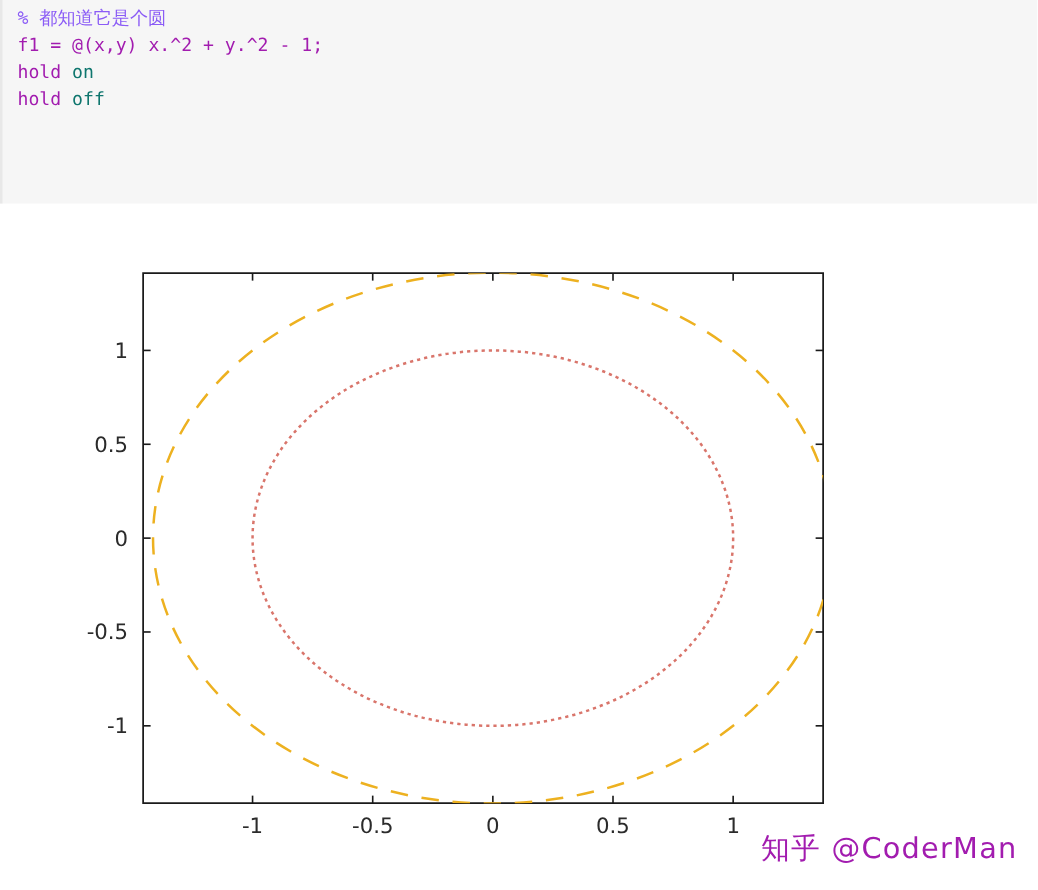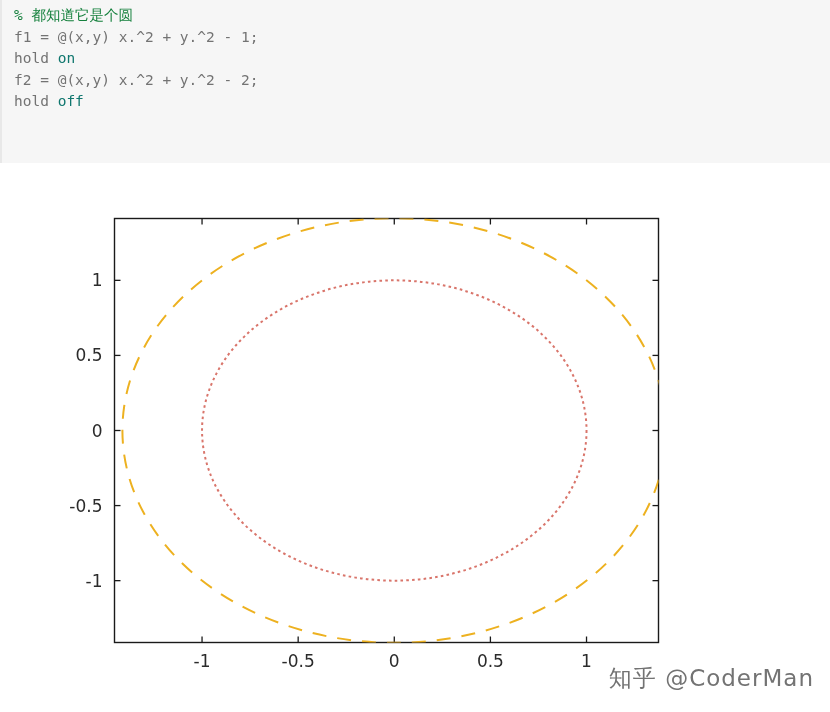--- a/index.html
+++ b/index.html
@@ -27,24 +27,24 @@
     box-sizing: border-box;
     padding: 5px 0 0 12px;
   }
   .code-line {
     font-family: "DejaVu Sans Mono", "Liberation Mono", monospace;
     font-size: 14.5px;
     line-height: 21.5px;
     white-space: pre;
     color: #000000;
   }
-  .tok-comment { color: #15803d; }
+  .tok-comment { color: #8b5cf6; }
   .tok-string  { color: #c724c7; }
   .tok-kw      { color: #0f766e; }
-  .tok-plain   { color: #737373; }
+  .tok-plain   { color: #a21caf; }
 
   
   #figure {
     position: absolute;
     left: 0;
     top: 163px;
     width: 830px;
     height: 549px;
     background: #ffffff;
   }
@@ -73,21 +73,20 @@
   }
 </style>
 </head>
 <body>
 
 <div id="code-block" style="background: rgb(246, 246, 246);">
   <div id="code-lines">
       <div class="code-line"><span class="tok-comment">% 都知道它是个圆</span></div>
       <div class="code-line"><span class="tok-plain">f1 = @(x,y) x.^2 + y.^2 - 1;</span></div>
       <div class="code-line"><span class="tok-plain">hold </span><span class="tok-kw">on</span></div>
-      <div class="code-line"><span class="tok-plain">f2 = @(x,y) x.^2 + y.^2 - 2;</span></div>
       <div class="code-line"><span class="tok-plain">hold </span><span class="tok-kw">off</span></div>
     </div>
 </div>
 
 <div id="figure">
   <svg id="plot-svg" width="830" height="549">
 
     <rect id="axes-box" x="114.5" y="55.5" width="544" height="424" fill="#ffffff" stroke="#1a1a1a" stroke-width="1.4"></rect>
 
     <g id="x-ticks">
@@ -128,13 +127,13 @@
     <clipPath id="axes-clip">
         <rect x="114.5" y="55.5" width="544" height="424"></rect>
       </clipPath>
     <g id="series-group" clip-path="url(#axes-clip)">
         <ellipse cx="394.2857092374019" cy="267.5" rx="192.239734256838" ry="150.16291259385181" fill="none" stroke="#d9756b" stroke-width="2" stroke-linecap="butt" stroke-dasharray="2.6 3.2"></ellipse>
         <ellipse cx="394.2857092374019" cy="267.5" rx="271.8680389568168" ry="212.36242719932005" fill="none" stroke="#edb120" stroke-width="2" stroke-linecap="butt" stroke-dasharray="14 11"></ellipse>
       </g>
   </svg>
 </div>
 
-<div id="watermark" style="color: #737373;">知乎 @CoderMan</div>
+<div id="watermark" style="color: #a21caf;">知乎 @CoderMan</div>
 
 </body></html>

